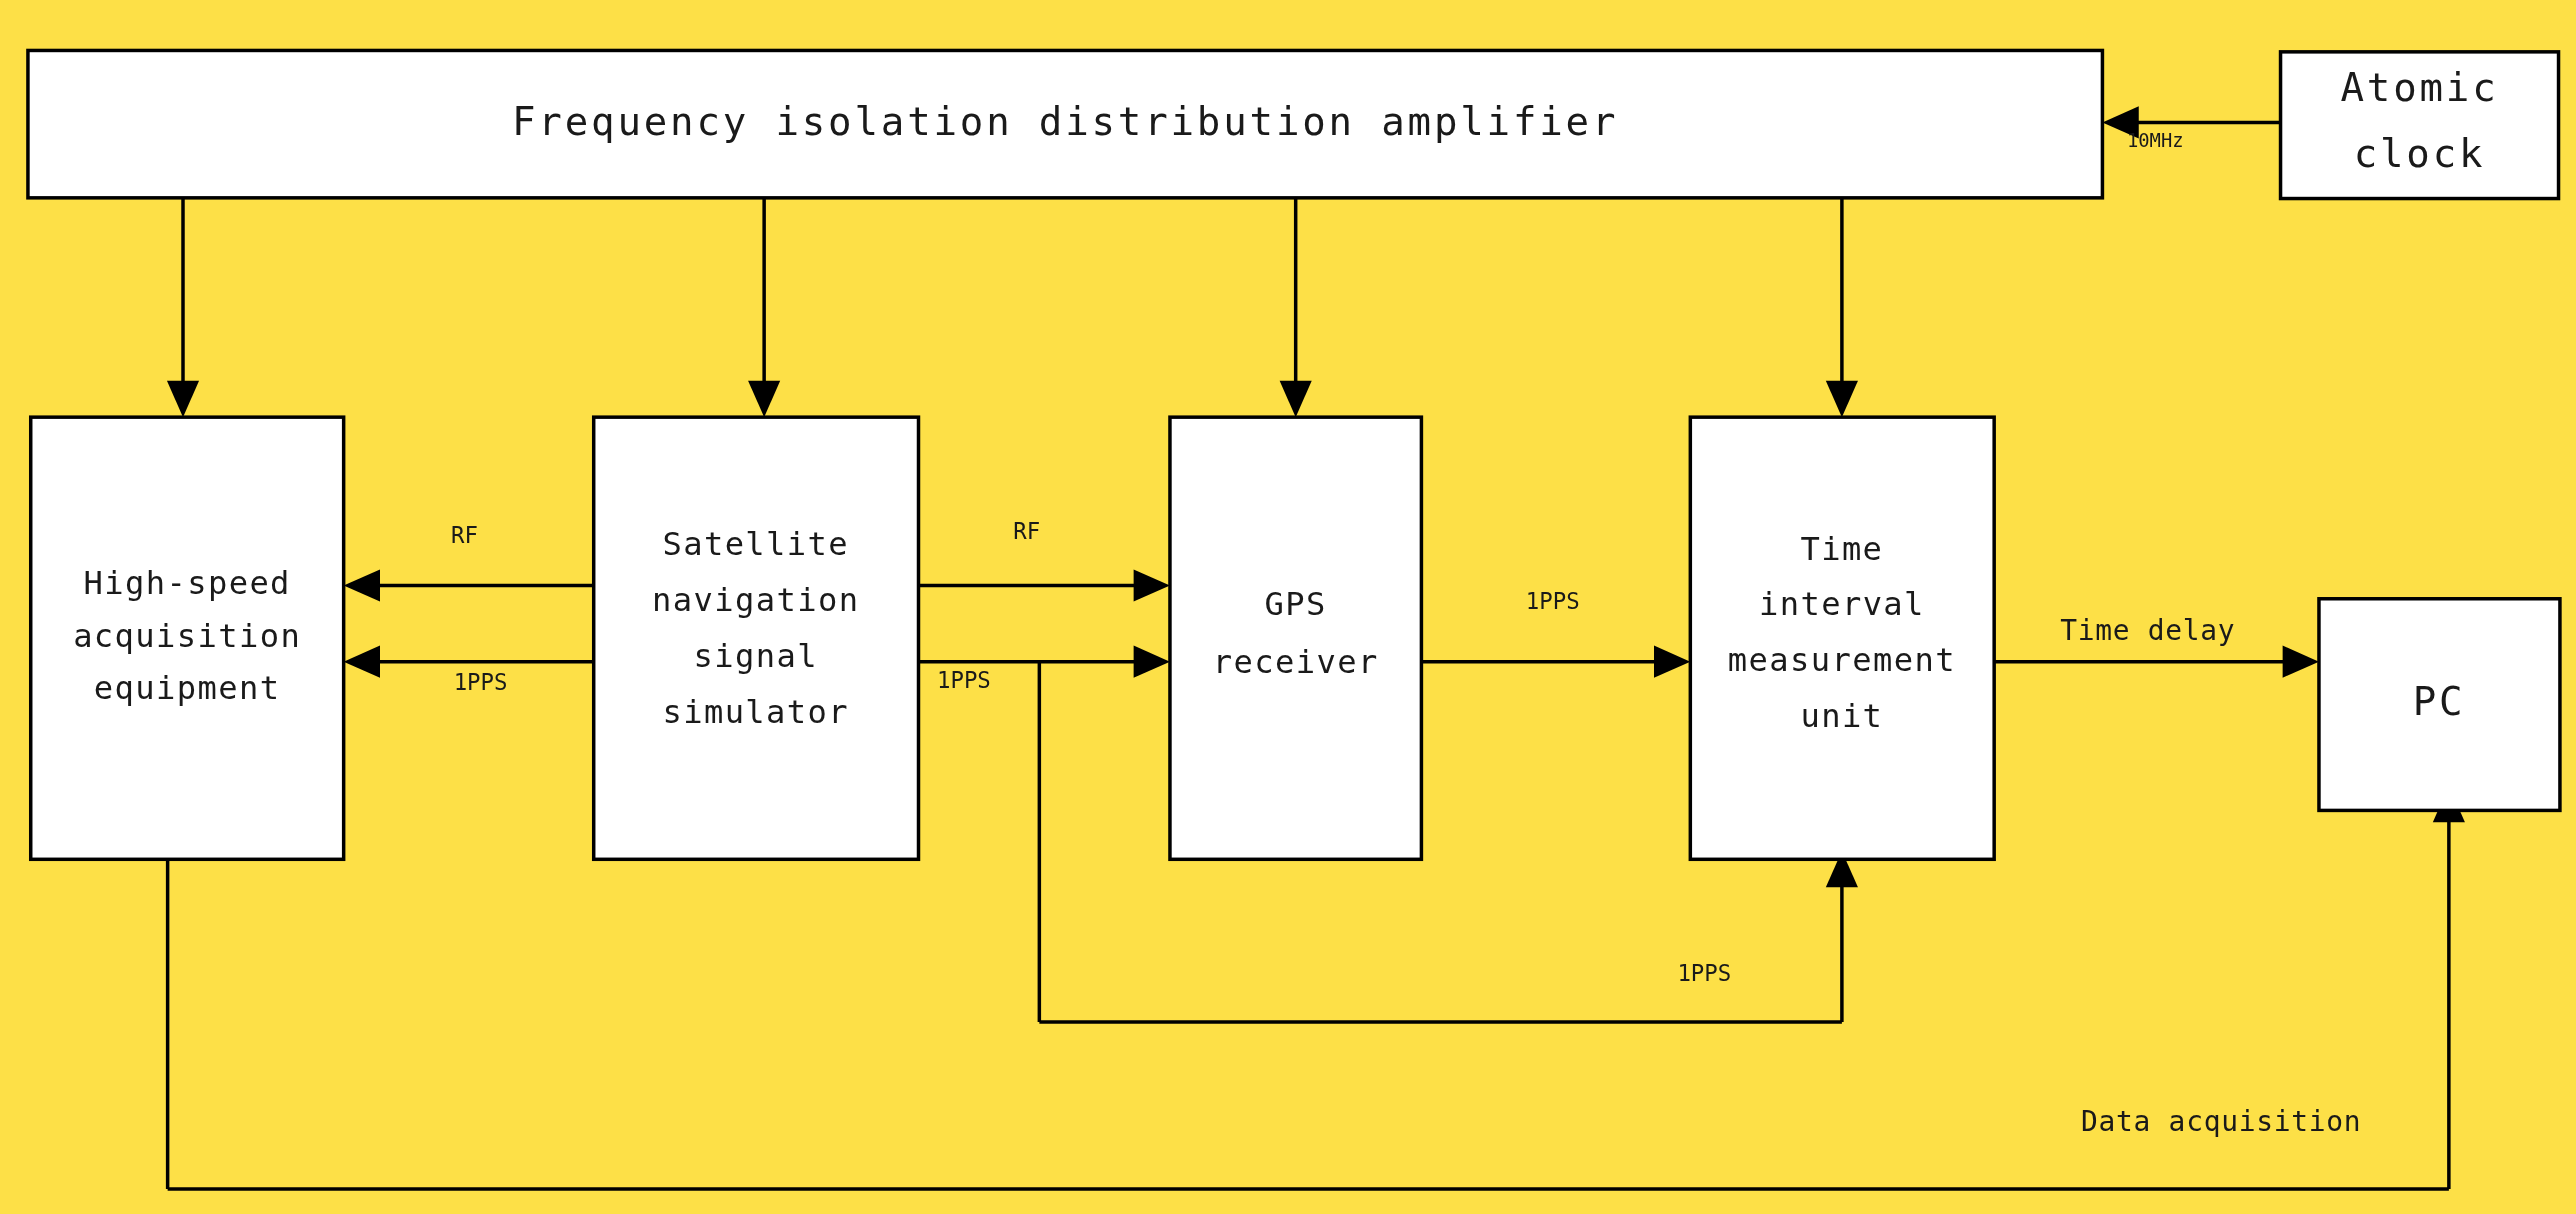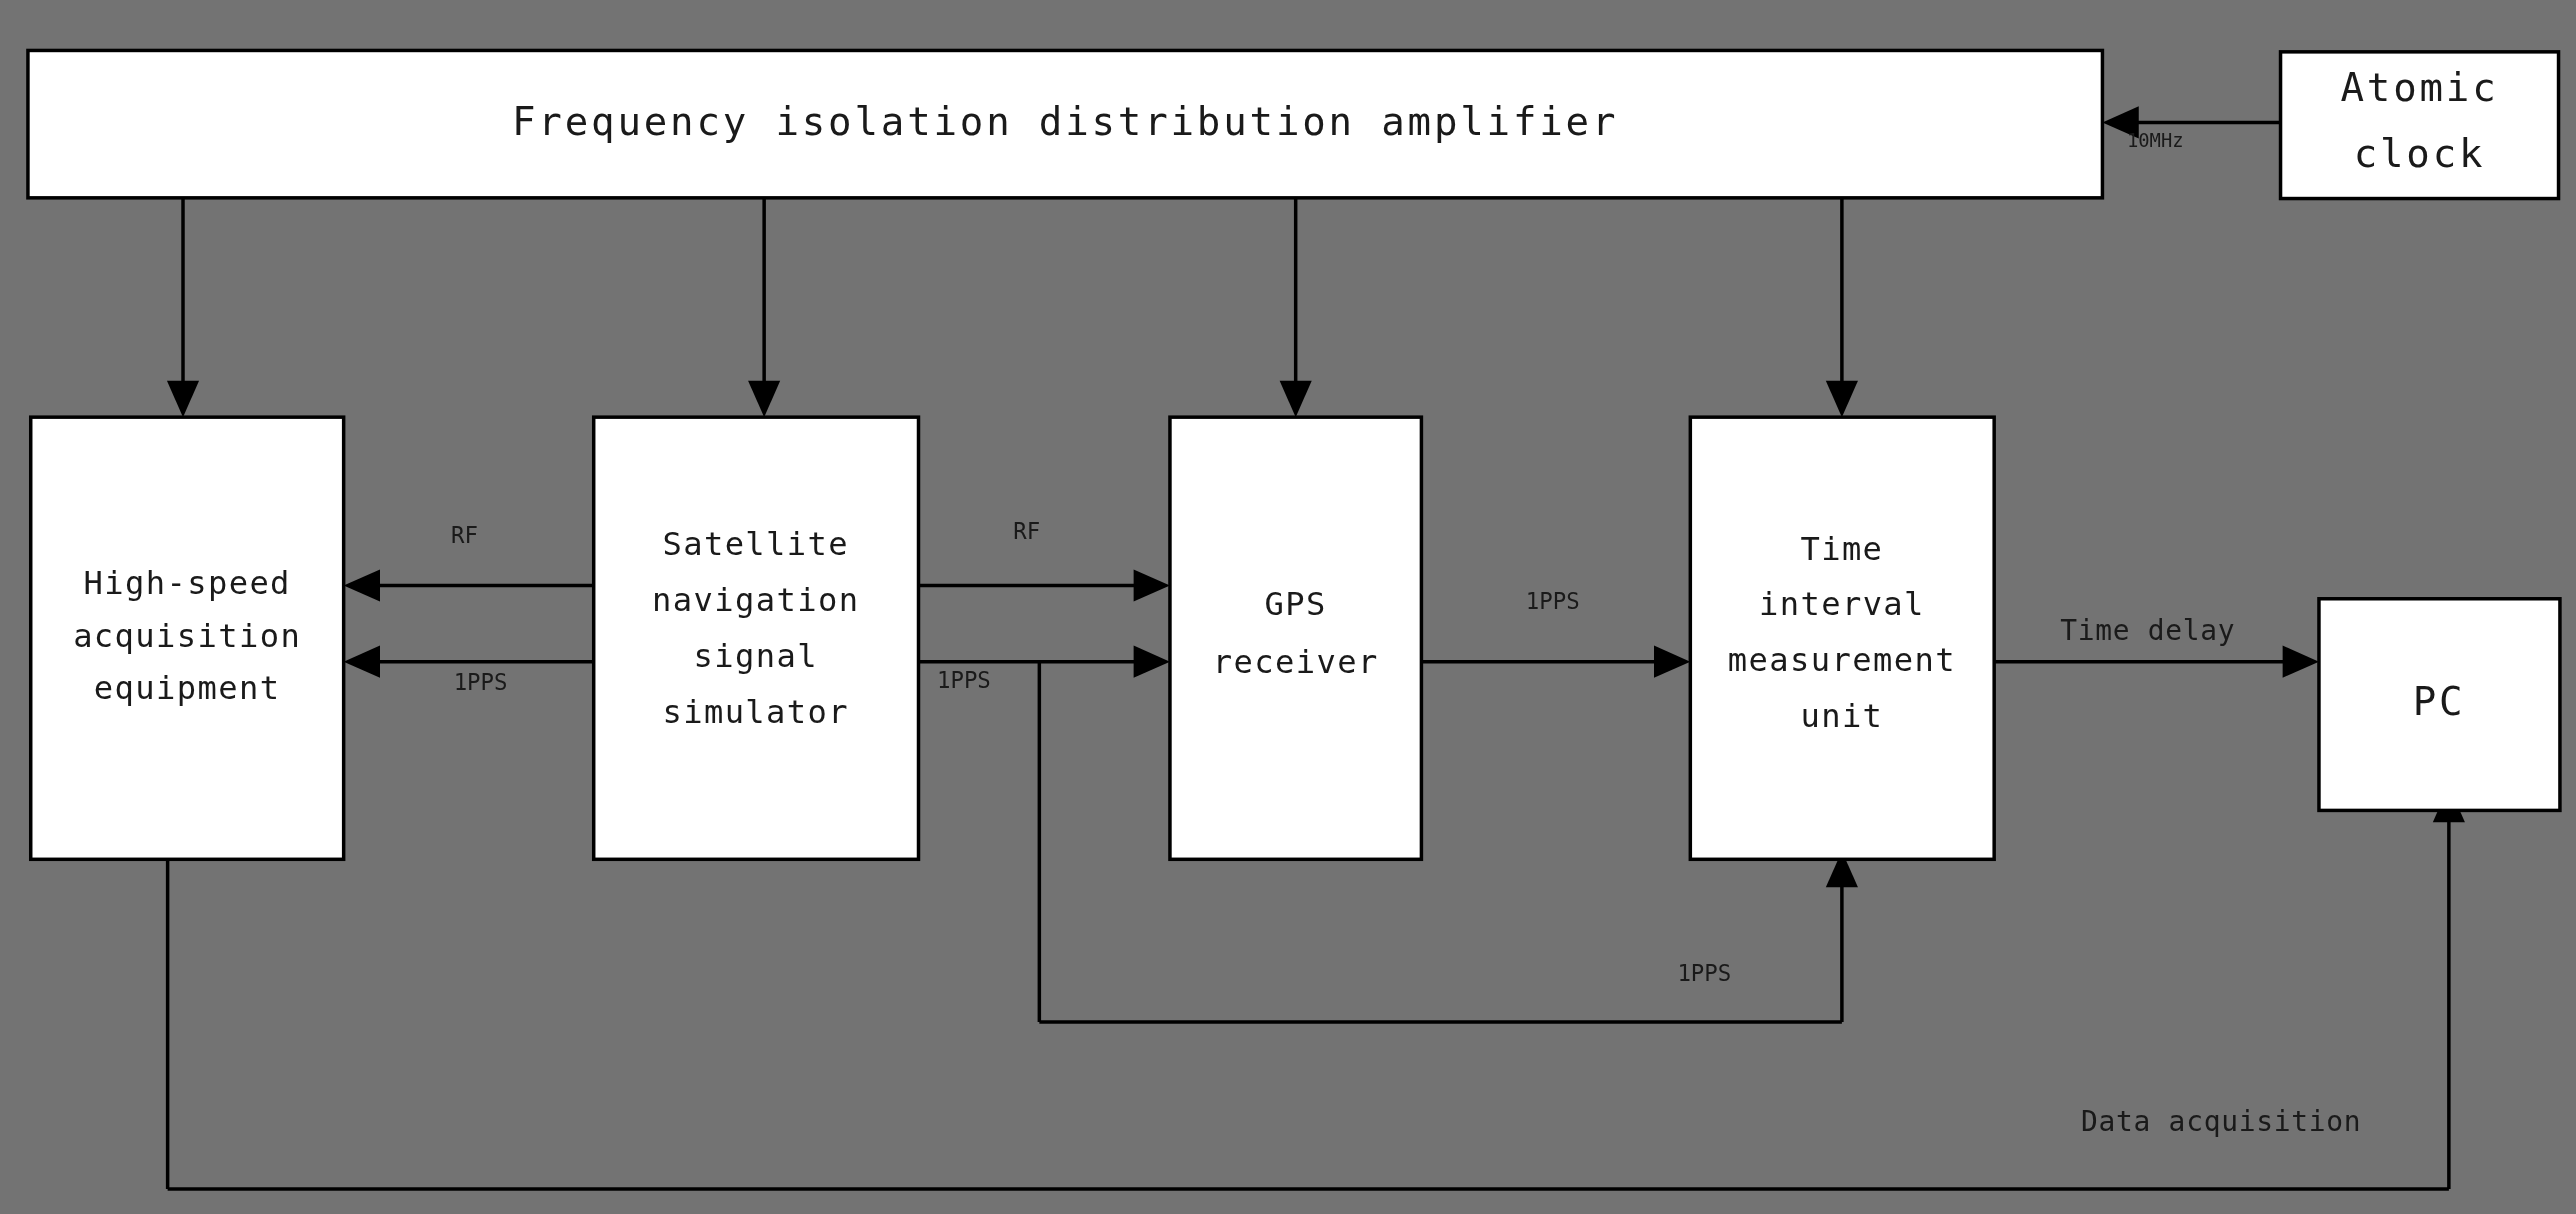--- a/index.html
+++ b/index.html
@@ -10,21 +10,21 @@
   body {
     width: 2576px;
     height: 1215px;
     font-family: "DejaVu Sans Mono", monospace;
     overflow: hidden;
   }
   #diagram-root {
     position: relative;
     width: 2576px;
     height: 1215px;
-    background: #737373;
+    background: #fde047;
   }
   svg.diagram-canvas {
     position: absolute;
     top: 0;
     left: 0;
     width: 2576px;
     height: 1215px;
     display: block;
   }
   .box-rect {

